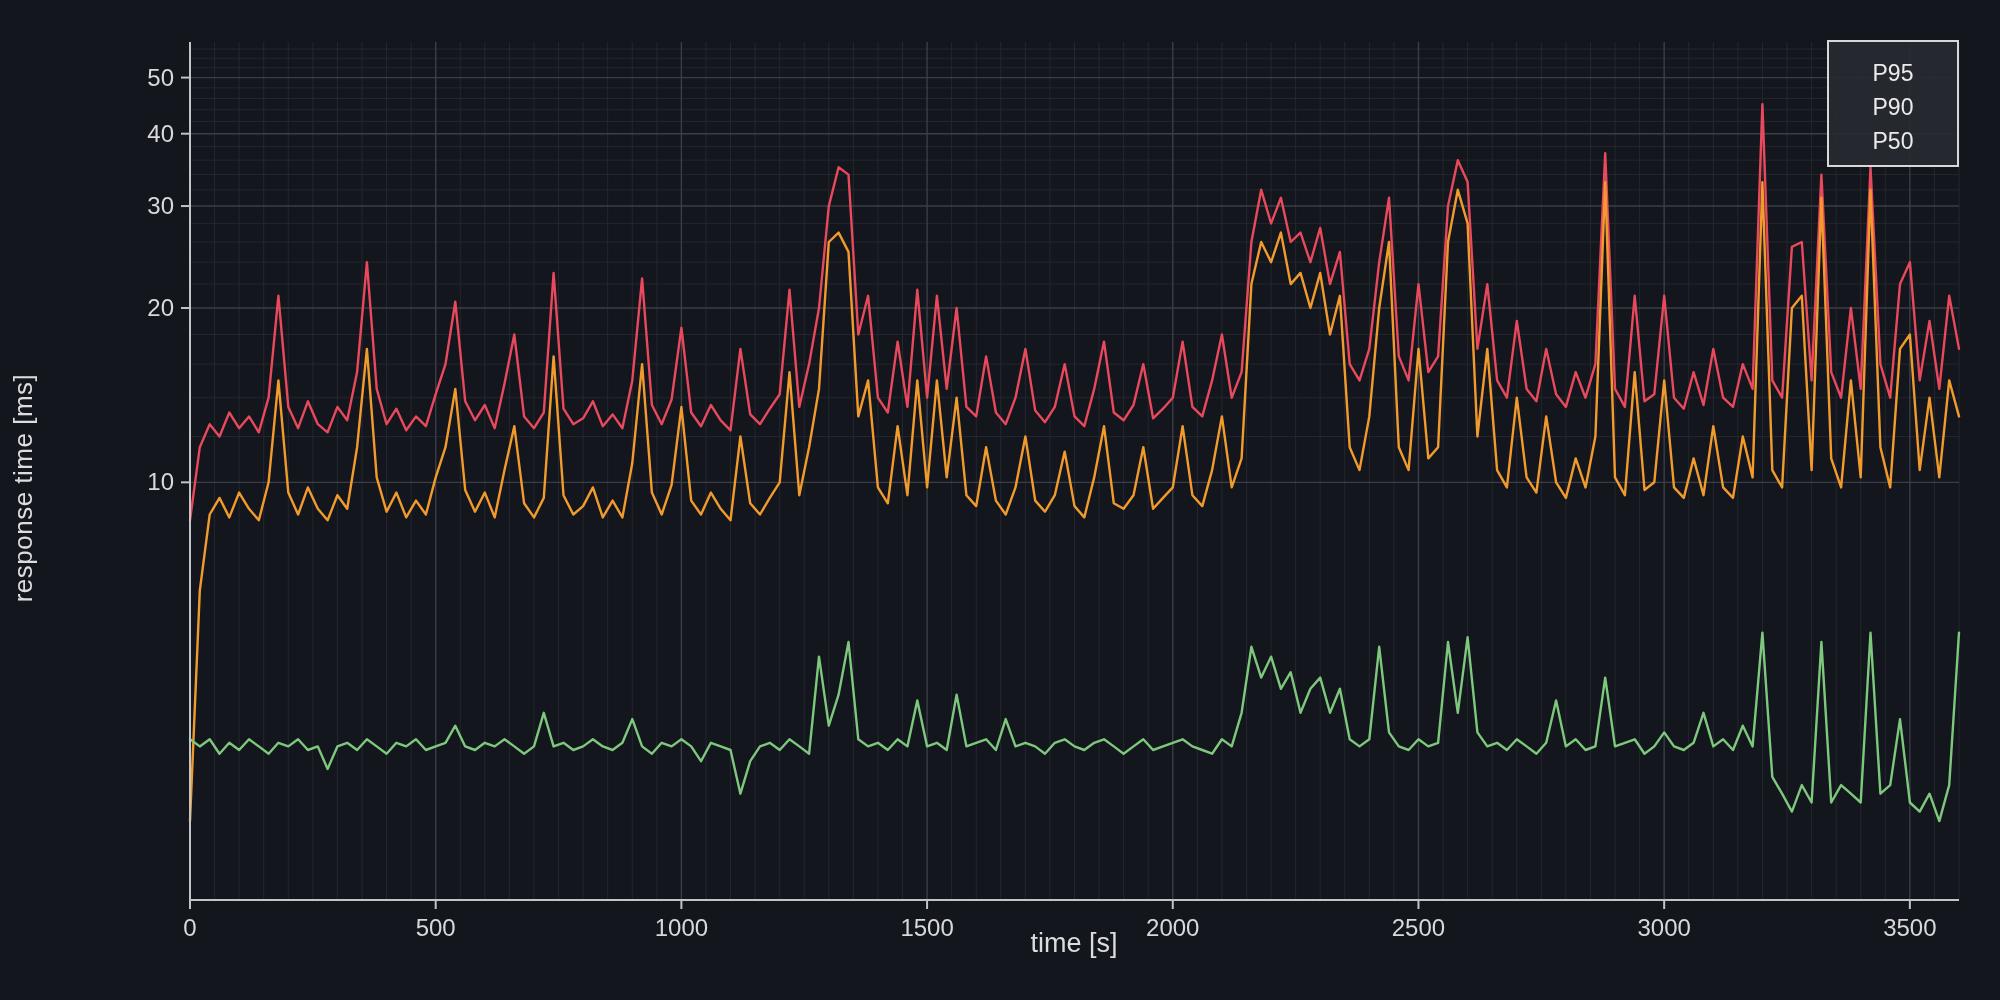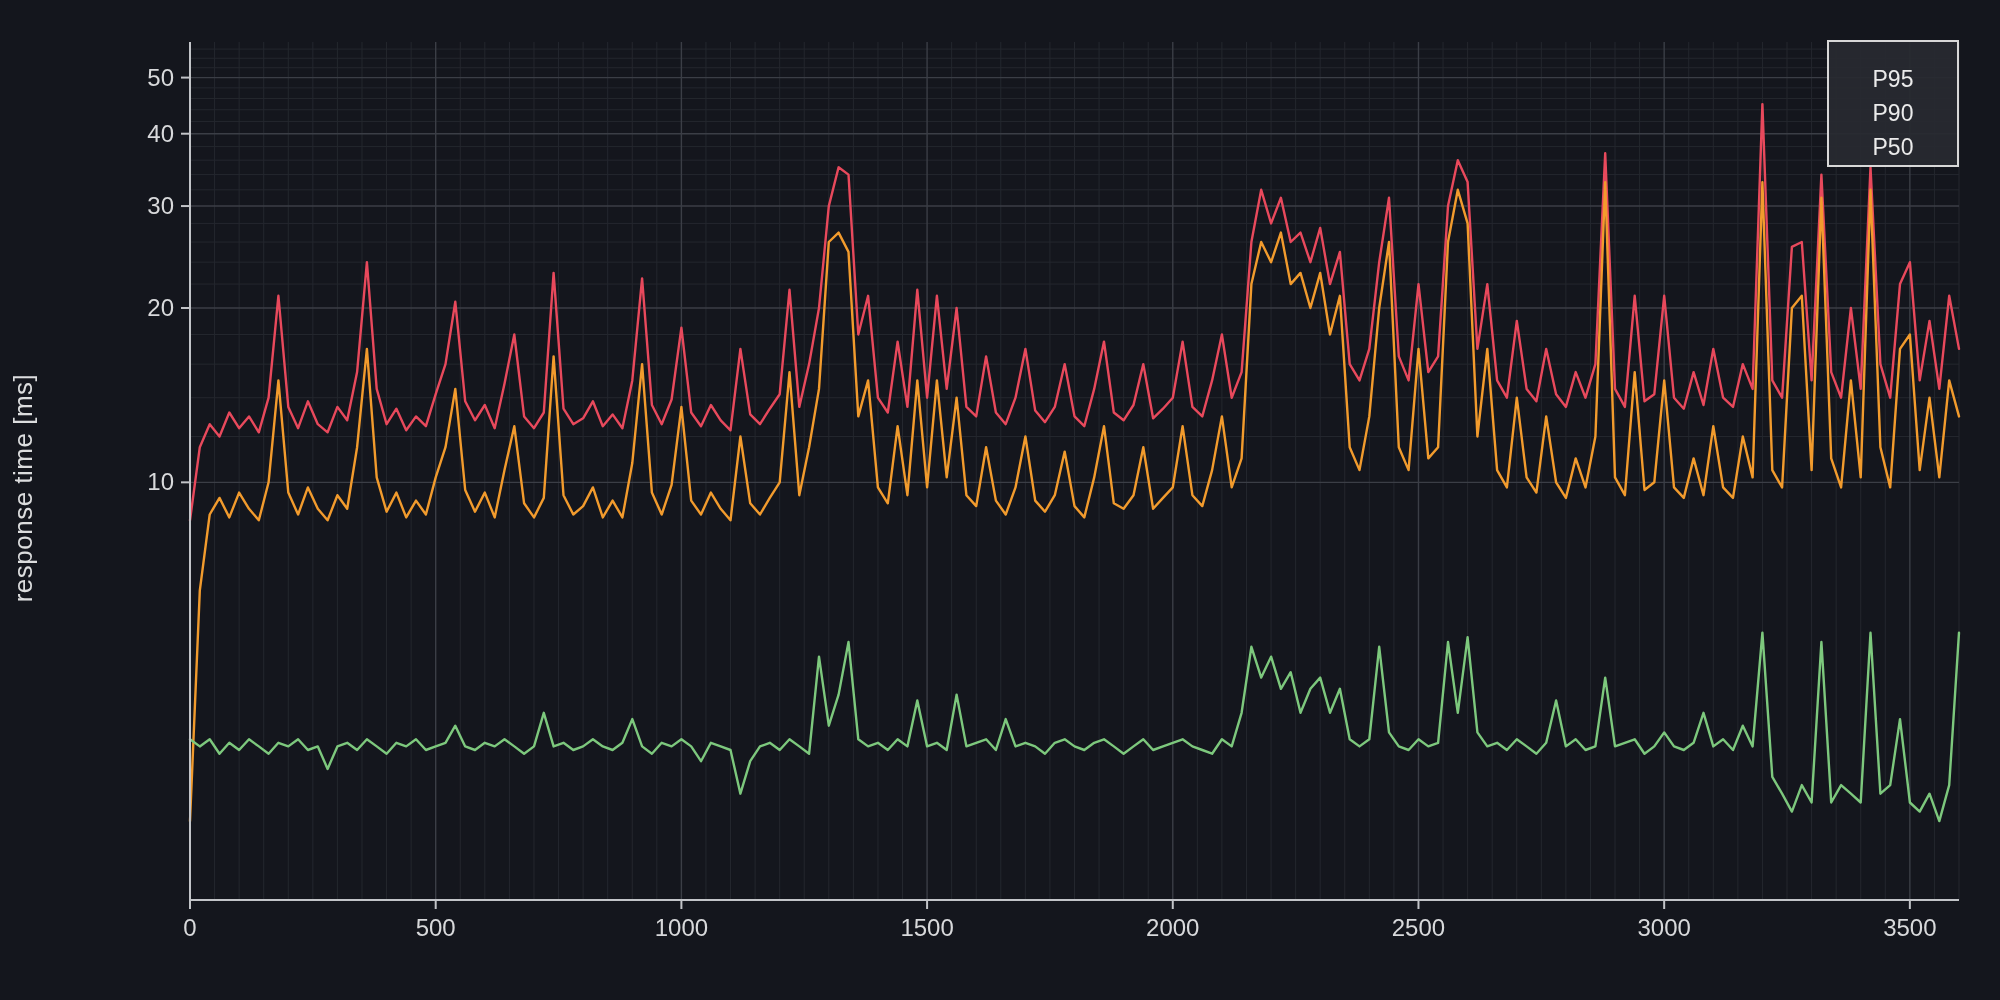--- a/index.html
+++ b/index.html
@@ -6,21 +6,21 @@
   .figure{position:relative;width:2000px;height:1000px;background:#14161d;
           font-family:"Liberation Sans",sans-serif;overflow:hidden;}
   svg text{font-family:"Liberation Sans",sans-serif;}
   .ylabel-wrap{position:absolute;left:-212px;top:468px;width:480px;height:40px;
                transform:rotate(-90deg);text-align:center;
                font-size:26px;color:#dcddde;letter-spacing:0.5px;}
   .xlabel-wrap{position:absolute;left:874px;top:928px;width:400px;text-align:center;
                font-size:27px;color:#dcddde;}
   .legend{position:absolute;left:1827px;top:40px;width:132px;height:127px;
           background:rgba(40,42,48,0.93);border:2px solid #d8d8d8;
-          box-sizing:border-box;padding-top:20px;}
+          box-sizing:border-box;padding-top:14px;}
   .legend-item{height:34px;line-height:34px;text-align:center;
                font-size:23px;color:#ebebeb;}
 </style>
 </head>
 <body>
 
 <div class="figure">
   <svg id="plot" width="2000" height="1000" viewBox="0 0 2000 1000">
     <g id="grid-minor">
         <line x1="214.56944444444446" y1="42" x2="214.56944444444446" y2="900" stroke="#24272e" stroke-width="1"></line>
@@ -158,19 +158,20 @@
         <text x="1909.861111111111" y="936" text-anchor="middle" font-size="24px" fill="#d8d9db">3500</text>
         <text x="174" y="490.34297979539133" text-anchor="end" font-size="24px" fill="#d8d9db">10</text>
         <text x="174" y="316.02350846448223" text-anchor="end" font-size="24px" fill="#d8d9db">20</text>
         <text x="174" y="214.053154590364" text-anchor="end" font-size="24px" fill="#d8d9db">30</text>
         <text x="174" y="141.70403713357325" text-anchor="end" font-size="24px" fill="#d8d9db">40</text>
         <text x="174" y="85.58570182624169" text-anchor="end" font-size="24px" fill="#d8d9db">50</text>
       </g>
   </svg>
 
   <div class="ylabel-wrap">response time [ms]</div>
+  <div class="xlabel-wrap">time [s]</div>
 
   <div class="legend">
     <div class="legend-item">P95</div>
     <div class="legend-item">P90</div>
     <div class="legend-item">P50</div>
   </div>
 </div>
 
 </body></html>

